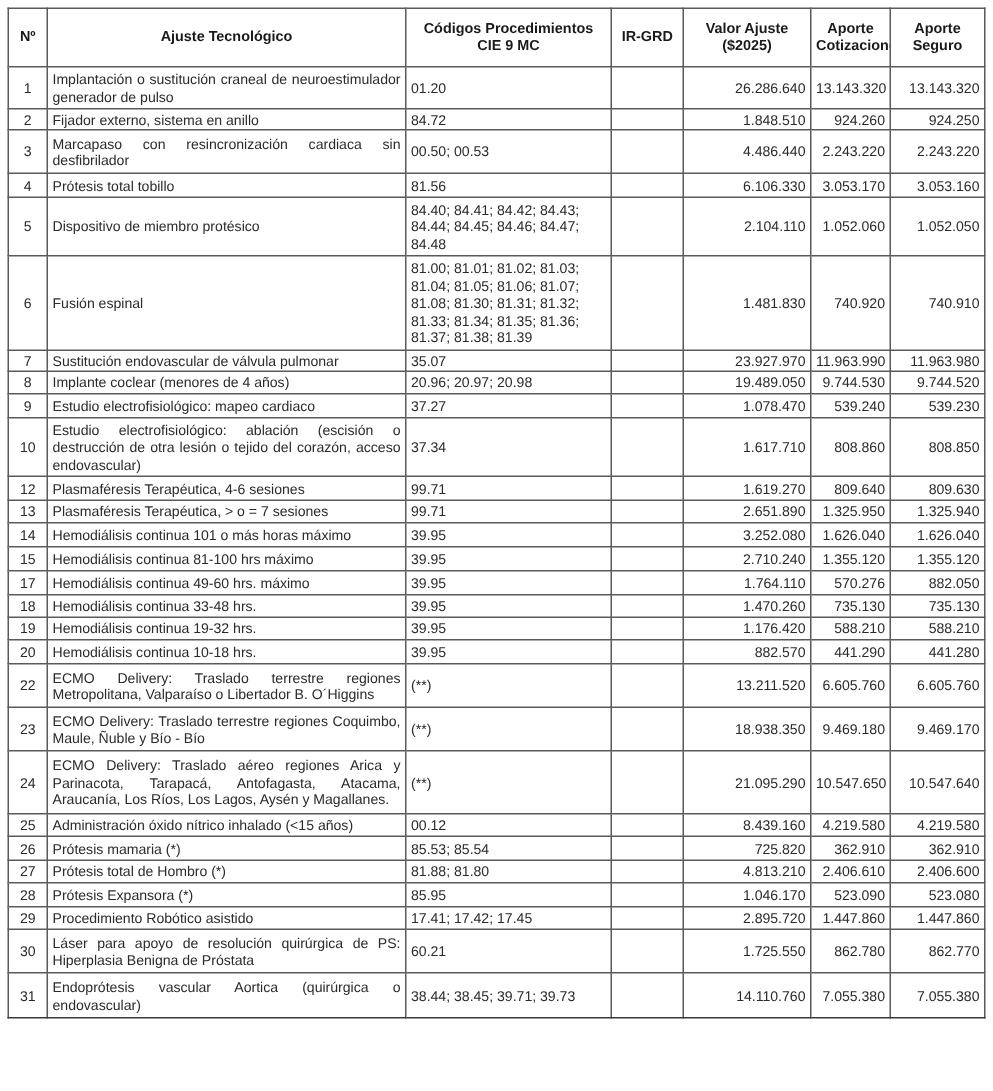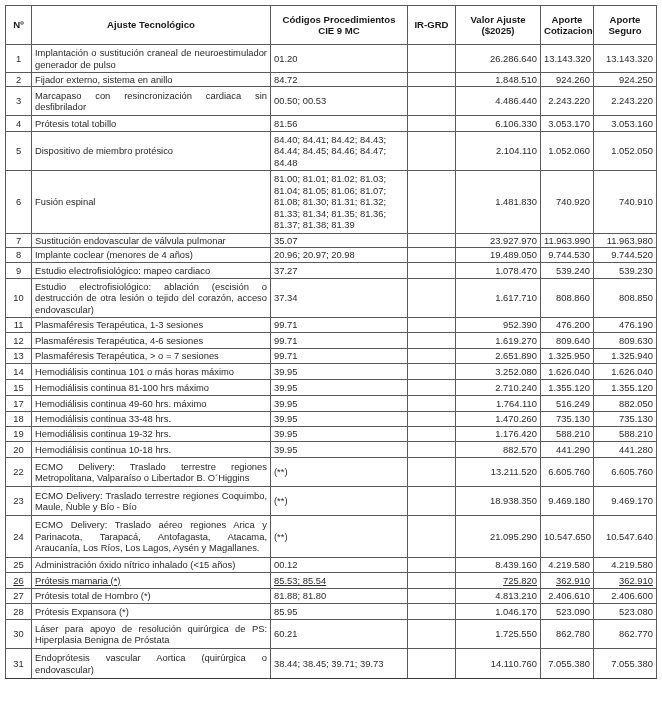--- a/index.html
+++ b/index.html
@@ -142,29 +142,20 @@
       </tr>
       <tr style="height: 39px;">
         <td class="n">10</td>
         <td class="desc">Estudio electrofisiológico: ablación (escisión o destrucción de otra lesión o tejido del corazón, acceso endovascular)</td>
         <td class="code">37.34</td>
         <td class="code"></td>
         <td class="num">1.617.710</td>
         <td class="num">808.860</td>
         <td class="num">808.850</td>
       </tr>
-      <tr style="height: 15px;">
-        <td class="n">11</td>
-        <td class="desc">Plasmaféresis Terapéutica, 1-3 sesiones</td>
-        <td class="code">99.71</td>
-        <td class="code"></td>
-        <td class="num">952.390</td>
-        <td class="num">476.200</td>
-        <td class="num">476.190</td>
-      </tr>
       <tr style="height: 16px;">
         <td class="n">12</td>
         <td class="desc">Plasmaféresis Terapéutica, 4-6 sesiones</td>
         <td class="code">99.71</td>
         <td class="code"></td>
         <td class="num">1.619.270</td>
         <td class="num">809.640</td>
         <td class="num">809.630</td>
       </tr>
       <tr style="height: 15px;">
@@ -193,21 +184,21 @@
         <td class="num">2.710.240</td>
         <td class="num">1.355.120</td>
         <td class="num">1.355.120</td>
       </tr>
       <tr style="height: 16px;">
         <td class="n">17</td>
         <td class="desc">Hemodiálisis continua 49-60 hrs. máximo</td>
         <td class="code">39.95</td>
         <td class="code"></td>
         <td class="num">1.764.110</td>
-        <td class="num">516.249</td>
+        <td class="num">570.276</td>
         <td class="num">882.050</td>
       </tr>
       <tr style="height: 15px;">
         <td class="n">18</td>
         <td class="desc">Hemodiálisis continua 33-48 hrs.</td>
         <td class="code">39.95</td>
         <td class="code"></td>
         <td class="num">1.470.260</td>
         <td class="num">735.130</td>
         <td class="num">735.130</td>
@@ -259,21 +250,21 @@
       </tr>
       <tr style="height: 15px;">
         <td class="n">25</td>
         <td class="desc">Administración óxido nítrico inhalado (&lt;15 años)</td>
         <td class="code">00.12</td>
         <td class="code"></td>
         <td class="num">8.439.160</td>
         <td class="num">4.219.580</td>
         <td class="num">4.219.580</td>
       </tr>
-      <tr style="height: 16px; text-decoration: underline;">
+      <tr style="height: 16px;">
         <td class="n">26</td>
         <td class="desc">Prótesis mamaria (*)</td>
         <td class="code">85.53; 85.54</td>
         <td class="code"></td>
         <td class="num">725.820</td>
         <td class="num">362.910</td>
         <td class="num">362.910</td>
       </tr>
       <tr style="height: 15px;">
         <td class="n">27</td>
@@ -285,20 +276,29 @@
         <td class="num">2.406.600</td>
       </tr>
       <tr style="height: 16px;">
         <td class="n">28</td>
         <td class="desc">Prótesis Expansora (*)</td>
         <td class="code">85.95</td>
         <td class="code"></td>
         <td class="num">1.046.170</td>
         <td class="num">523.090</td>
         <td class="num">523.080</td>
+      </tr>
+      <tr style="height: 15px;">
+        <td class="n">29</td>
+        <td class="desc">Procedimiento Robótico asistido</td>
+        <td class="code">17.41; 17.42; 17.45</td>
+        <td class="code"></td>
+        <td class="num">2.895.720</td>
+        <td class="num">1.447.860</td>
+        <td class="num">1.447.860</td>
       </tr>
       <tr style="height: 29px;">
         <td class="n">30</td>
         <td class="desc">Láser para apoyo de resolución quirúrgica de PS: Hiperplasia Benigna de Próstata</td>
         <td class="code">60.21</td>
         <td class="code"></td>
         <td class="num">1.725.550</td>
         <td class="num">862.780</td>
         <td class="num">862.770</td>
       </tr>

